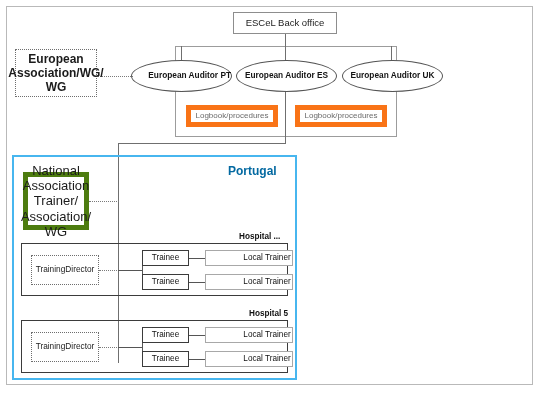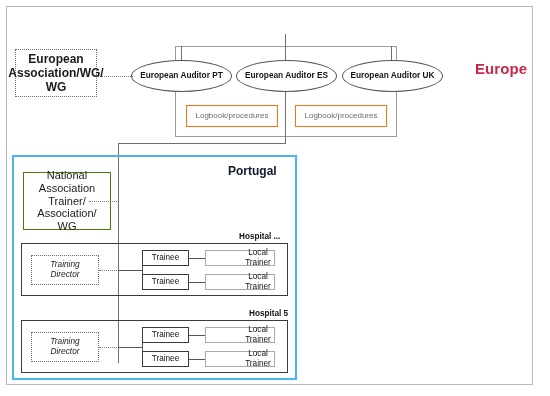--- a/index.html
+++ b/index.html
@@ -69,40 +69,40 @@
   }
   .ellipse {
     border: 1px solid #555555;
     border-radius: 50%;
     height: 32px;
     font-size: 8.3px;
     font-weight: bold;
     color: #141414;
     top: 60px;
   }
-  .ell-pt { left: 131px; width: 101px; }
+  .ell-pt { left: 131px; width: 101px; justify-content: flex-end; }
   .ell-es { left: 236px; width: 101px; }
   .ell-uk { left: 342px; width: 101px; }
 
   .logbook-container {
     position: absolute;
     left: 175px; top: 46px; width: 222px; height: 91px;
     border: 1px solid #9c9c9c;
     border-top: none;
     box-sizing: border-box;
     background: transparent;
   }
   .logbook-container-top {
     position: absolute;
     left: 175px; top: 46px; width: 222px; height: 1px;
     background: #9c9c9c;
   }
   .logbook-box {
     top: 105px; width: 92px; height: 22px;
-    border: 1px solid #f97316;
+    border: 5px solid #f97316;
     font-size: 8px;
     color: #6b6b6b;
   }
   .lb-1 { left: 186px; }
   .lb-2 { left: 295px; }
 
   .europe-label {
     position: absolute;
     left: 475px; top: 60px;
     font-size: 15px;
@@ -117,26 +117,26 @@
     left: 12px; top: 155px; width: 285px; height: 225px;
     border: 2px solid #47b6ef;
     box-sizing: border-box;
     background: transparent;
   }
   .portugal-label {
     position: absolute;
     left: 228px; top: 164px;
     font-size: 12px;
     font-weight: bold;
-    color: #0f172a;
+    color: #0369a1;
   }
   .nss-box {
-    left: 23px; top: 172px; width: 88px; height: 58px;
-    border: 1px solid #4d7c0f;
-    font-size: 11px;
+    left: 23px; top: 172px; width: 66px; height: 58px;
+    border: 5px solid #4d7c0f;
+    font-size: 13px;
     color: #1b1b1b;
     flex-direction: column;
   }
 
   .hospital-label {
     position: absolute;
     font-size: 8.2px;
     font-weight: bold;
     color: #111111;
     white-space: nowrap;
@@ -153,54 +153,56 @@
     background: transparent;
   }
   .hb-top { top: 243px; }
   .hb-bot { top: 320px; }
 
   .td-box {
     width: 68px; height: 30px;
     border: 1px dotted #6e6e6e;
     font-size: 8.3px;
     color: #1b1b1b;
-    flex-direction: column;
+    flex-direction: row;
     left: 31px;
-    font-style: italic;
   }
   .td-top { top: 255px; }
   .td-bot { top: 332px; }
 
   .trainee-box {
     width: 47px; height: 16px;
     border: 1.5px solid #3b3b3b;
     font-size: 8.2px;
     color: #111111;
     left: 142px;
   }
   .trainer-box {
-    width: 70px; height: 16px;
+    width: 88px; height: 16px;
     border: 1px solid #a8a8a8;
     font-size: 8.2px;
     color: #111111;
     left: 205px;
     padding-left: 36px;
   }
   .r1-top { top: 250px; }
   .r2-top { top: 274px; }
   .r1-bot { top: 327px; }
   .r2-bot { top: 351px; }
 </style>
 </head>
 <body>
 
 <div id="figure">
 
   <div class="outer-frame"></div>
 
+  <div class="node escel-box">
+    <span>ESCeL Back office</span>
+  </div>
 
   <div class="line line-v" style="left:285px; top:34px; height:13px;"></div>
 
   <div class="logbook-container-top"></div>
   <div class="logbook-container"></div>
 
   <div class="line line-v" style="left:181px; top:46px; height:22px;"></div>
   <div class="line line-v" style="left:285px; top:46px; height:30px;"></div>
   <div class="line line-v" style="left:391px; top:46px; height:22px;"></div>
 
@@ -226,21 +228,20 @@
     <span>Logbook/procedures</span>
   </div>
   <div class="node logbook-box lb-2">
     <span>Logbook/procedures</span>
   </div>
 
   <div class="line line-v" style="left:285px; top:92px; height:52px;"></div>
   <div class="line line-h" style="left:118px; top:143px; width:168px;"></div>
   <div class="line line-v" style="left:118px; top:143px; height:220px;"></div>
 
-  <div class="europe-label">Europe</div>
 
   <div class="portugal-box"></div>
   <div class="portugal-label">Portugal</div>
 
   <div class="node nss-box">
     <span>National</span>
     <span>Association</span>
     <span>Trainer/</span>
     <span>Association/</span>
     <span>WG</span>

